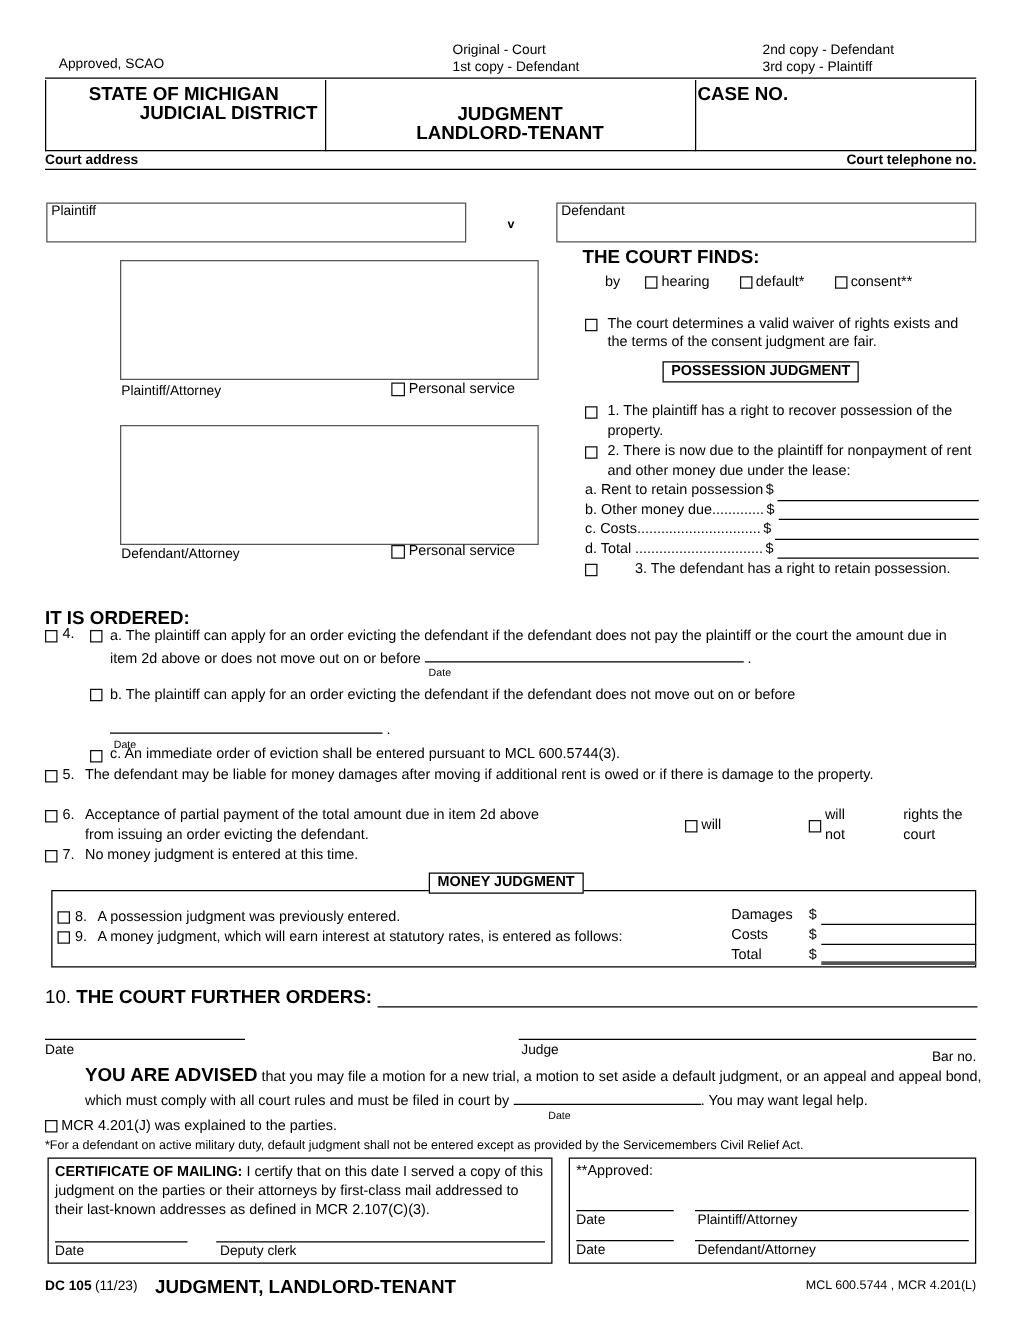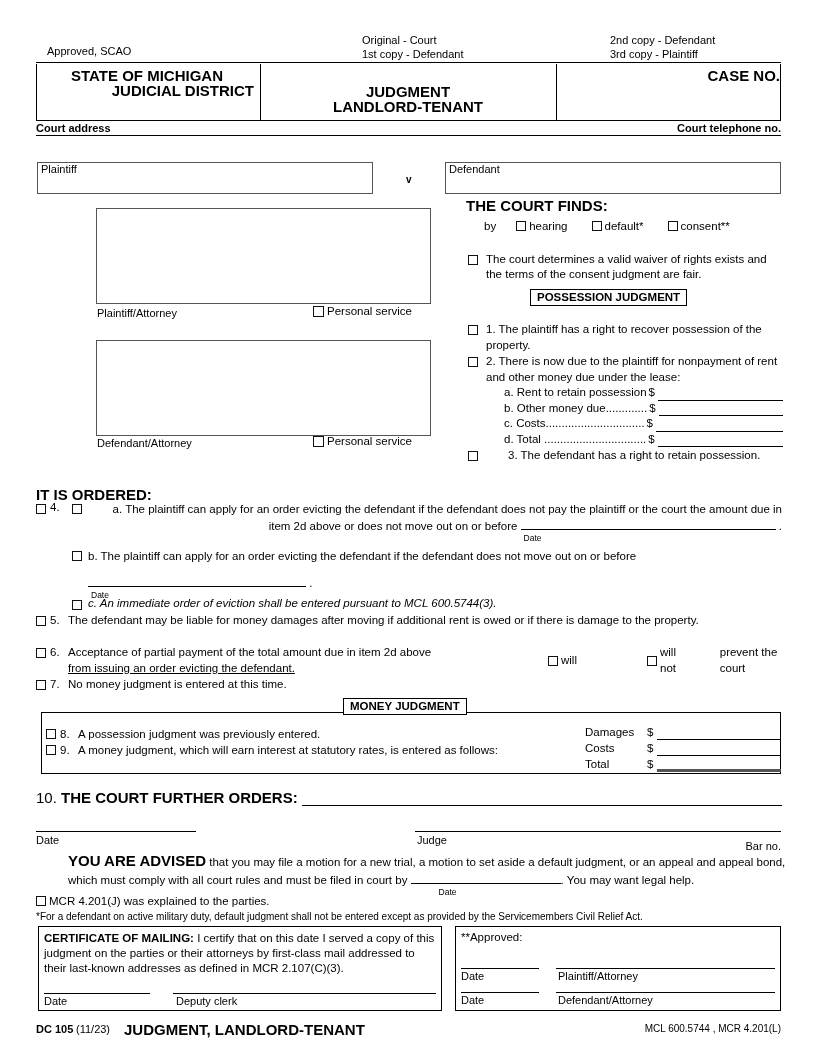--- a/index.html
+++ b/index.html
@@ -46,21 +46,21 @@
     border-left: 1.4px solid #000; border-right: 1.4px solid #000;
     border-bottom: 1.6px solid #000;
   }
   #hdr-div-1 { left: 260px; top: 64px; width: 0; height: 57px; border-left: 1.4px solid #000; }
   #hdr-div-2 { left: 556px; top: 64px; width: 0; height: 57px; border-left: 1.4px solid #000; }
 
   #som-line1 { left: 36px; top: 67px; width: 222px; text-align: center; }
   #som-line2 { left: 36px; top: 82px; width: 222px; text-align: right; padding-right: 4px; }
   #jdg-line1 { left: 262px; top: 83px; width: 292px; text-align: center; }
   #jdg-line2 { left: 262px; top: 98px; width: 292px; text-align: center; }
-  #caseno { left: 558px; top: 67px; width: 222px; text-align: right; }
+  #caseno { left: 558px; top: 67px; width: 222px; text-align: left; }
 
   #court-address { left: 36px; top: 122px; }
   #court-phone { right: 35px; top: 122px; }
   #hdr-rule-bot { left: 36px; top: 135px; width: 745px; border-bottom: 1.6px solid #000; }
 
   
   #plaintiff-box { left: 37px; top: 162px; width: 336px; height: 32px; border: 1.2px solid #555; }
   #plaintiff-lbl { left: 41px; top: 163px; }
   #v-letter { left: 406px; top: 174px; }
   #defendant-box { left: 445px; top: 162px; width: 336px; height: 32px; border: 1.2px solid #555; }
@@ -99,31 +99,31 @@
   .money-row .mline { flex: 1 1 auto; border-bottom: 1.1px solid #000; height: 12px; }
 
   
   #ordered-title { left: 36px; top: 486px; }
 
   #item4 { left: 36px; top: 501px; width: 746px; }
   #item4 .cb4 { position: absolute; left: 0px; top: 3px; }
   #item4 .n4 { position: absolute; left: 14px; top: 0px; }
   #item4a { position: relative; margin-left: 36px; }
   #item4a .cba { position: absolute; left: 0; top: 3px; }
-  #item4a .tx { margin-left: 16px; line-height: 16px; text-align: right; }
+  #item4a .tx { margin-left: 16px; line-height: 16px; }
 
   .dateline-wrap { display: inline-block; position: relative; vertical-align: bottom; }
   .dateline { display: inline-block; border-bottom: 1.1px solid #000; height: 13px; }
   .datelbl { position: absolute; left: 3px; top: 13px; font-size: 8.5px; }
 
   #item4b { left: 72px; top: 548px; width: 710px; position: absolute; }
   #item4b .cbb { position: absolute; left: 0; top: 3px; }
   #item4b .tx { margin-left: 16px; line-height: 16px; }
 
-  #item4c { left: 72px; top: 597px; width: 710px; position: absolute; font-style: italic; }
+  #item4c { left: 72px; top: 597px; width: 710px; position: absolute; }
   #item4c .cbc { position: absolute; left: 0; top: 3px; }
   #item4c .tx { margin-left: 16px; }
 
   #item5 { left: 36px; top: 613px; width: 746px; position: absolute; }
   #item6 { left: 36px; top: 645px; width: 746px; position: absolute; }
   #item7 { left: 36px; top: 677px; width: 746px; position: absolute; }
   .numitem { position: relative; padding-left: 32px; line-height: 15.5px; }
   .numitem .cbn { position: absolute; left: 0; top: 3px; }
   .numitem .nn { position: absolute; left: 14px; top: 0; }
 
@@ -273,21 +273,21 @@
       <span>1.</span>
       <span>The plaintiff has a right to recover possession of the property.</span>
     </div>
 
     <div class="pj-item" style="margin-top:1px;">
       <span class="cb cbx"></span>
       <span>2.</span>
       <span>There is now due to the plaintiff for nonpayment of rent and other money due under the lease:</span>
     </div>
 
-    <div style="margin-left:36px;">
+    <div style="">
       <div class="money-row">
         <span class="mlbl">a. Rent to retain possession</span>
         <span class="mdollar">$</span>
         <span class="mline"></span>
       </div>
       <div class="money-row">
         <span class="mlbl">b. Other money due.............</span>
         <span class="mdollar">$</span>
         <span class="mline"></span>
       </div>
@@ -355,23 +355,23 @@
     <span>Acceptance of partial payment of the total amount due in item 2d above</span>
     <span id="item6-opts">
       <span class="opt">
           <span class="cb"></span>
           <span>will</span>
         </span>
       <span class="opt">
           <span class="cb"></span>
           <span>will not</span>
         </span>
-      <span>prevent the court</span>
+      <span>rights the court</span>
     </span>
-    <div style="margin-top:0px;text-decoration:underline;">from issuing an order evicting the defendant.</div>
+    <div style="margin-top:0px;">from issuing an order evicting the defendant.</div>
   </div>
 
   <div class="abs md numitem" id="item7">
     <span class="cb cbn"></span>
     <span class="nn">7.</span>
     <span>No money judgment is entered at this time.</span>
   </div>
 
   <div class="abs" id="mj-box"></div>
   <div class="abs b md" id="mj-banner">MONEY JUDGMENT</div>

